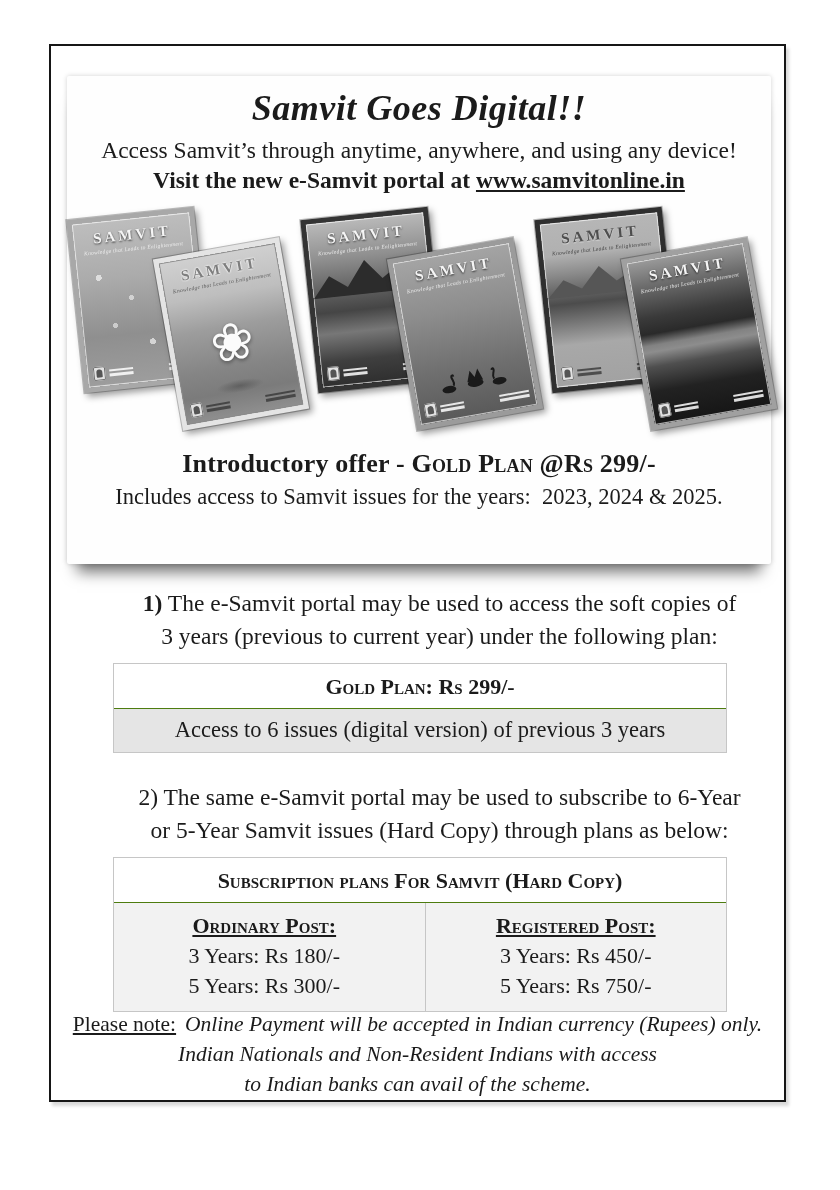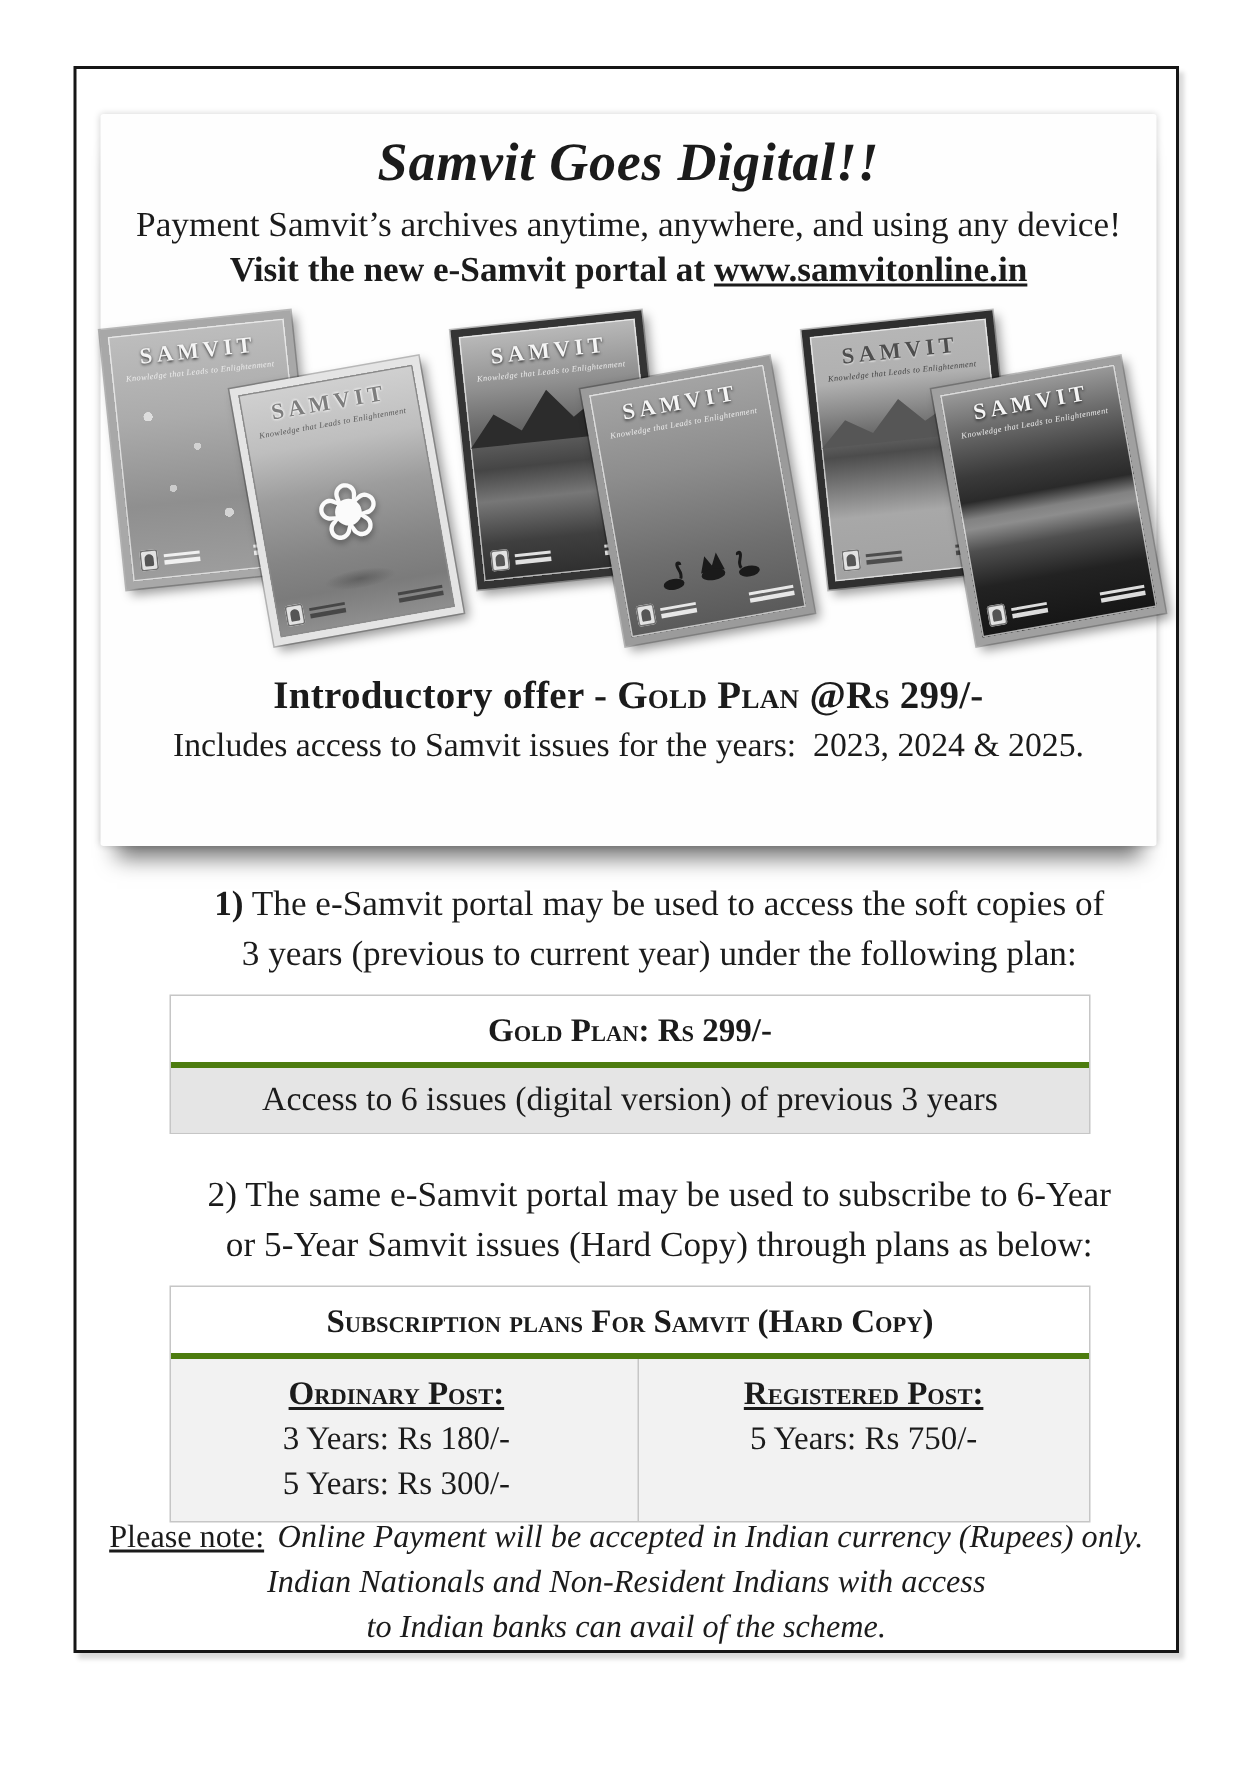--- a/index.html
+++ b/index.html
@@ -83,40 +83,40 @@
   .para{position:absolute;left:0;width:100%;text-align:center;font-size:23.5px;line-height:33px;margin:0;}
   .pline{display:block;margin-left:44px;}
   #sec1{top:541px;}
   #sec2{top:735px;}
   .pnum-b{font-weight:bold;}
   
   .tbl{position:absolute;background:#ffffff;border:1px solid #c6c6c6;}
   #tbl1{left:62px;top:617px;width:612px;}
   #tbl2{left:62px;top:811px;width:612px;}
   .tbl-header{background:#ffffff;text-align:center;font-size:22px;line-height:27px;font-weight:bold;
-              padding:9px 0 8px;border-bottom:4px solid #4d7c0f;}
+              padding:9px 0 8px;border-bottom:1px solid #4d7c0f;}
   .tbl-body{background:#e5e5e5;text-align:center;font-size:22.5px;line-height:26px;padding:8px 0 9px;}
   .tbl-cols{display:flex;background:#f2f2f2;gap:10px;}
   .tbl-col{flex:1;text-align:center;padding:8px 0 10px;font-size:22px;line-height:30px;}
   .tbl-col + .tbl-col{border-left:1px solid #c6c6c6;}
   
   .note{position:absolute;top:963px;left:0;width:100%;text-align:center;font-size:21.5px;}
   .nline{margin:0;line-height:30px;}
   .nlabel{text-decoration:underline;font-style:normal;margin-right:9px;}
   .nit{font-style:italic;}
 </style>
 </head>
 <body>
 
 <div class="page">
   <div class="frame">
 
     <div class="card">
       <h1 class="card-title">Samvit Goes Digital!!</h1>
-      <p class="subtitle">Payment Samvit’s archives anytime, anywhere, and using any device!</p>
+      <p class="subtitle">Access Samvit’s through anytime, anywhere, and using any device!</p>
       <p class="visit"><span>Visit the new e-Samvit portal at </span><span class="url">www.samvitonline.in</span></p>
 
       <div class="covers-row">
 
         <div class="cover-group">
           <div class="cover back g1b">
             <div class="cover-inner">
               <div class="cover-title">SAMVIT</div>
               <div class="cover-tagline">Knowledge that Leads to Enlightenment</div>
               <div class="cover-footer">
@@ -260,20 +260,21 @@
     <div class="tbl" id="tbl2">
       <div class="tbl-header"><span class="sc b">Subscription plans For Samvit (Hard Copy)</span></div>
       <div class="tbl-cols">
         <div class="tbl-col">
           <div class="col-title"><span class="sc b u">Ordinary Post:</span></div>
           <div class="col-row">3 Years: Rs 180/-</div>
           <div class="col-row">5 Years: Rs 300/-</div>
         </div>
         <div class="tbl-col">
           <div class="col-title"><span class="sc b u">Registered Post:</span></div>
+          <div class="col-row">3 Years: Rs 450/-</div>
           <div class="col-row">5 Years: Rs 750/-</div>
         </div>
       </div>
     </div>
 
     <div class="note">
       <p class="nline"><span class="nlabel">Please note:</span><span class="nit">Online Payment will be accepted in Indian currency (Rupees) only.</span></p>
       <p class="nline nit">Indian Nationals and Non-Resident Indians with access</p>
       <p class="nline nit">to Indian banks can avail of the scheme.</p>
     </div>

